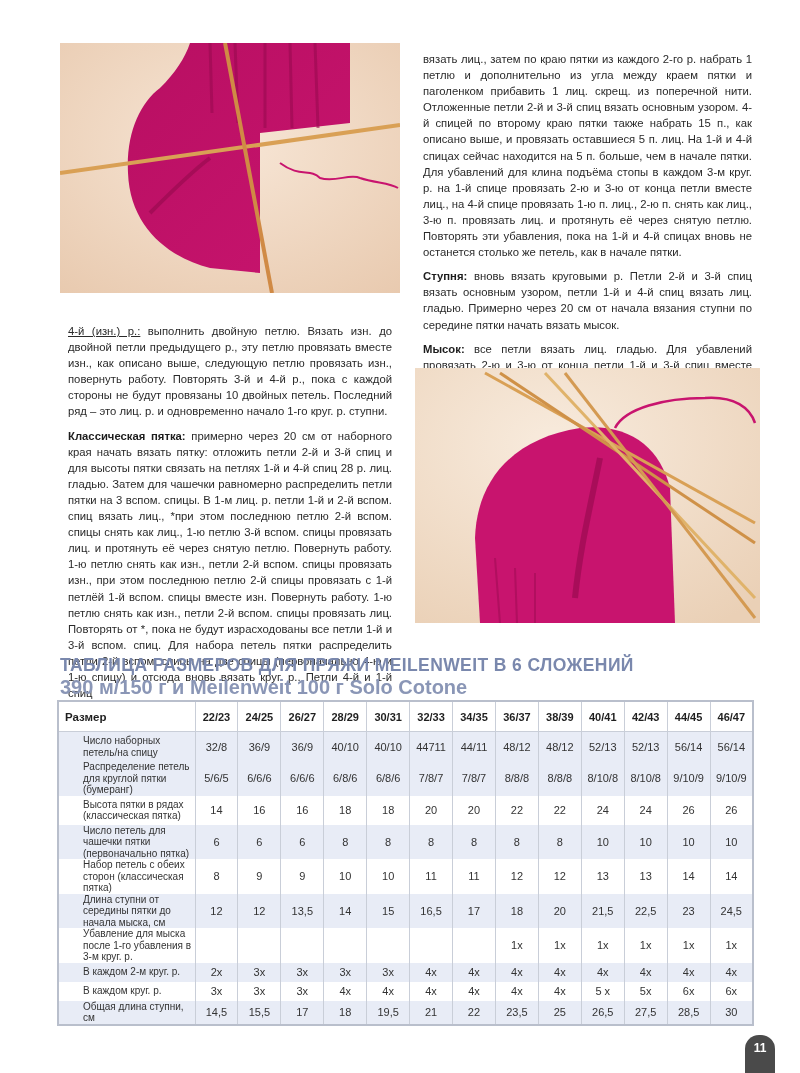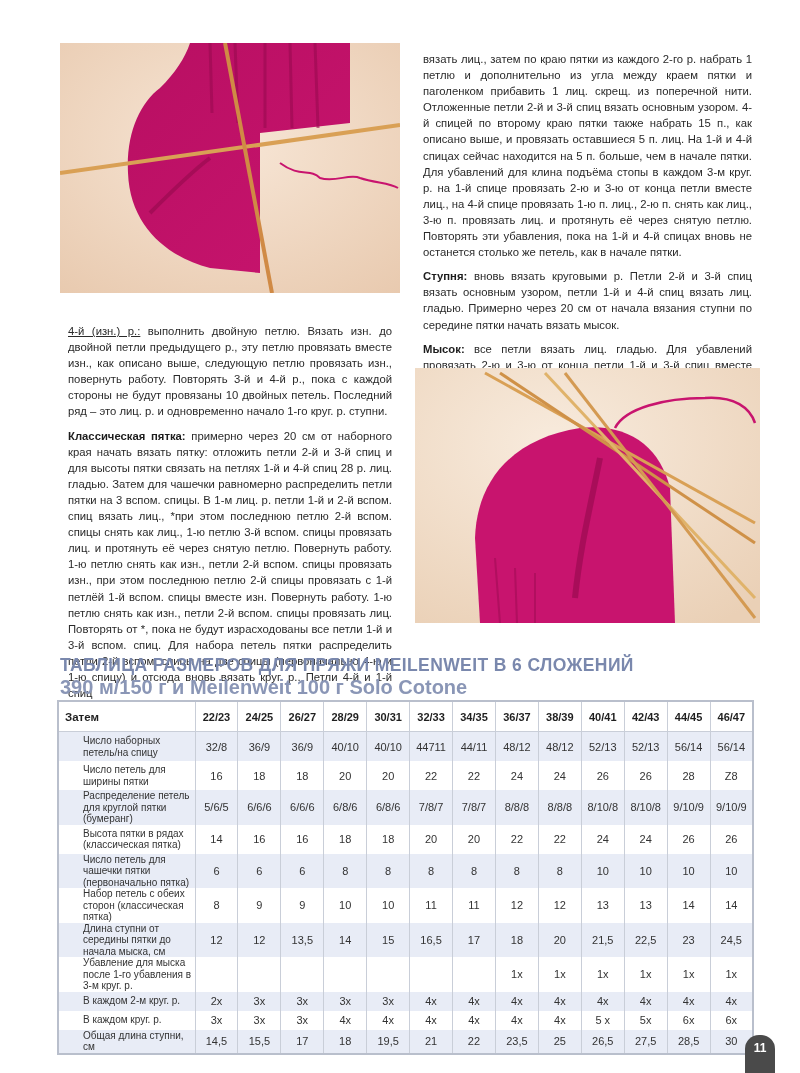--- a/index.html
+++ b/index.html
@@ -102,21 +102,21 @@
 
 <div id="table-title">ТАБЛИЦА РАЗМЕРОВ ДЛЯ ПРЯЖИ MEILENWEIT В 6 СЛОЖЕНИЙ</div>
 <div id="table-subtitle">390 м/150 г и Meilenweit 100 г Solo Cotone</div>
 
 <table id="size-table">
   <colgroup>
       <col class="c0">
     </colgroup>
   <thead>
     <tr>
-      <th class="rowhead">Затем</th>
+      <th class="rowhead">Размер</th>
     <th>22/23</th>
         <th>24/25</th>
         <th>26/27</th>
         <th>28/29</th>
         <th>30/31</th>
         <th>32/33</th>
         <th>34/35</th>
         <th>36/37</th>
         <th>38/39</th>
         <th>40/41</th>
@@ -135,36 +135,20 @@
         <td>40/10</td>
         <td>44711</td>
         <td>44/11</td>
         <td>48/12</td>
         <td>48/12</td>
         <td>52/13</td>
         <td>52/13</td>
         <td>56/14</td>
         <td>56/14</td>
       </tr>
-      <tr class="r2">
-        <td class="rowhead">Число петель для ширины пятки</td>
-        <td>16</td>
-        <td>18</td>
-        <td>18</td>
-        <td>20</td>
-        <td>20</td>
-        <td>22</td>
-        <td>22</td>
-        <td>24</td>
-        <td>24</td>
-        <td>26</td>
-        <td>26</td>
-        <td>28</td>
-        <td>Z8</td>
-      </tr>
       <tr class="alt r2">
         <td class="rowhead">Распределение петель для круглой пятки (бумеранг)</td>
         <td>5/6/5</td>
         <td>6/6/6</td>
         <td>6/6/6</td>
         <td>6/8/6</td>
         <td>6/8/6</td>
         <td>7/8/7</td>
         <td>7/8/7</td>
         <td>8/8/8</td>

